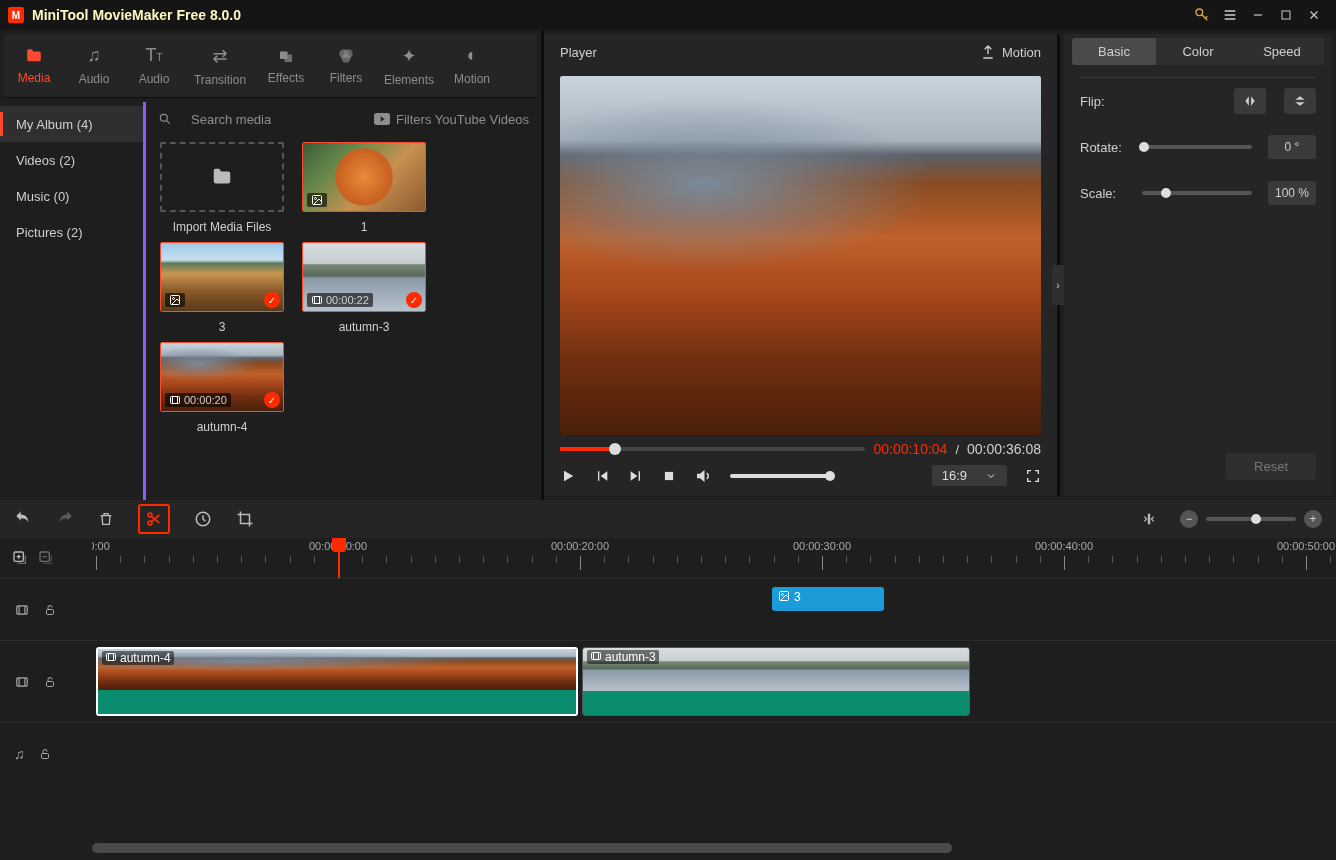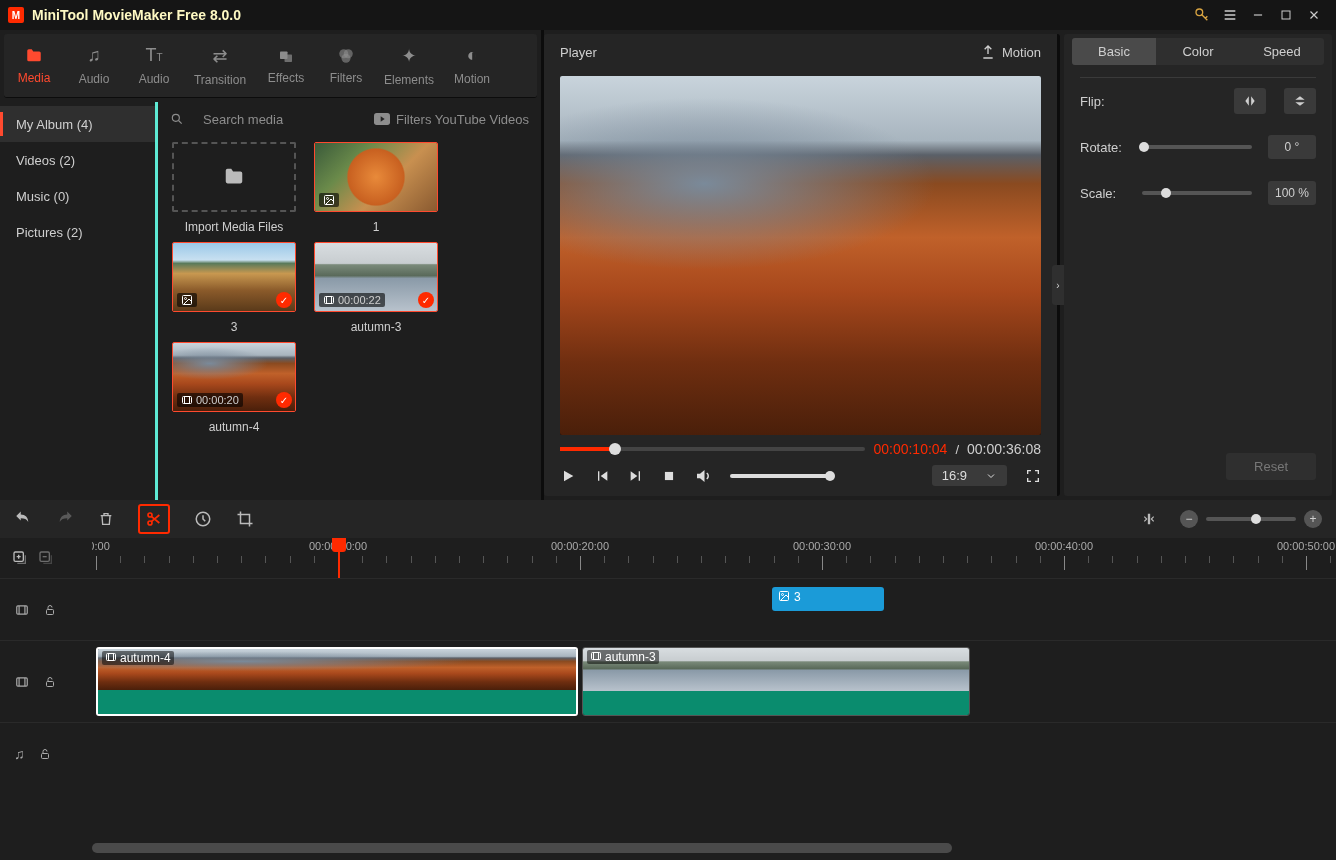--- a/index.html
+++ b/index.html
@@ -25,21 +25,21 @@
   .titlebar .wbtn{width:28px;height:28px;display:flex;align-items:center;justify-content:center;cursor:pointer;color:#ccc}
   .titlebar .key{color:#d9a441}
   
   .upper{display:flex;height:470px;background:var(--bg1)}
   .leftpane{width:544px;display:flex;flex-direction:column;border-right:3px solid #0c0c0c}
   .toolbar{height:64px;background:var(--bg2);display:flex;align-items:stretch;border-bottom:1px solid #0c0c0c;margin:4px;border-radius:3px}
   .toolbtn{flex:0 0 auto;width:60px;display:flex;flex-direction:column;align-items:center;justify-content:center;gap:6px;cursor:pointer;color:var(--text-dim);font-size:12px}
   .toolbtn.active{color:var(--accent)}
   .toolbtn .ic{font-size:18px}
   .mediarow{flex:1;display:flex}
-  .sidelist{width:158px;background:var(--bg1);border-right:3px solid #5eead4;padding-top:4px}
+  .sidelist{width:146px;background:var(--bg1);border-right:3px solid #8b5cf6;padding-top:4px}
   .sideitem{height:36px;display:flex;align-items:center;padding-left:16px;cursor:pointer;color:var(--text);font-size:13px;position:relative}
   .sideitem.active{background:var(--bg3)}
   .sideitem.active::before{content:"";position:absolute;left:0;top:6px;bottom:6px;width:3px;background:var(--accent)}
   .mediabody{flex:1;display:flex;flex-direction:column;background:var(--bg1)}
   .mediatop{height:34px;display:flex;align-items:center;padding:0 12px;color:var(--text-dim);font-size:13px}
   .mediatop .search{flex:1;display:flex;align-items:center;gap:19px}
   .mediatop .yt{display:flex;align-items:center;gap:6px;cursor:pointer}
   .thumbs{flex:1;padding:6px 14px;display:flex;flex-wrap:wrap;gap:8px 18px;align-content:flex-start;overflow:hidden}
   .thumb{width:124px;display:flex;flex-direction:column;align-items:center;gap:8px}
   .thumb .box{width:124px;height:70px;border:1px solid var(--accent);border-radius:2px;position:relative;overflow:hidden;cursor:pointer}

